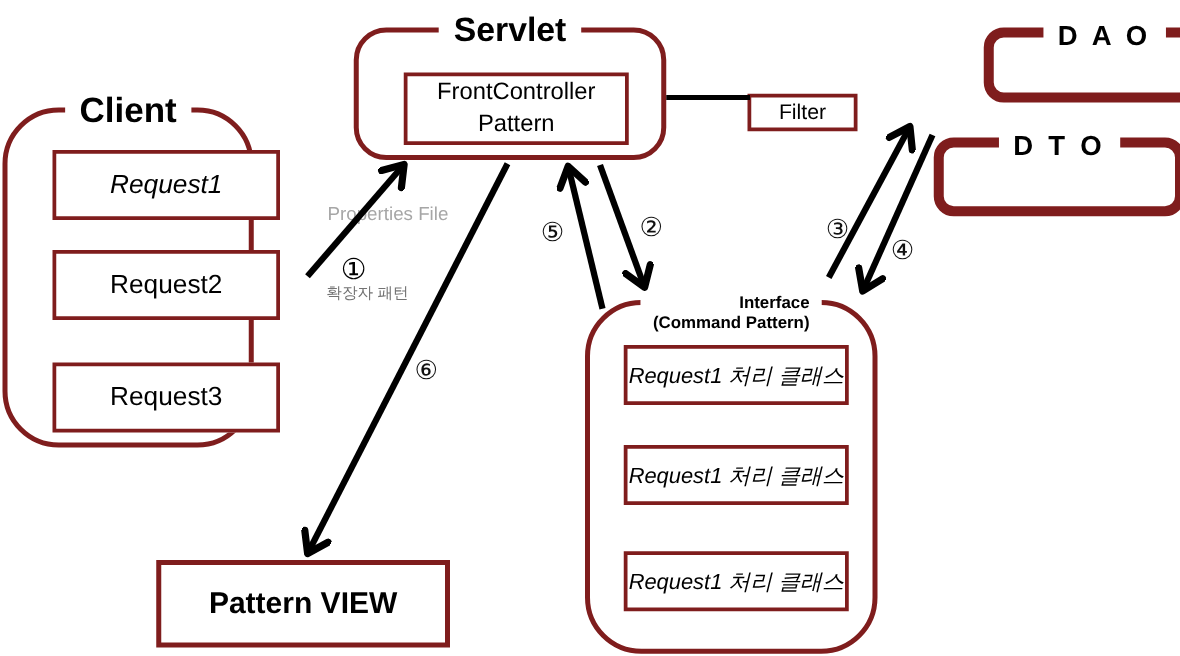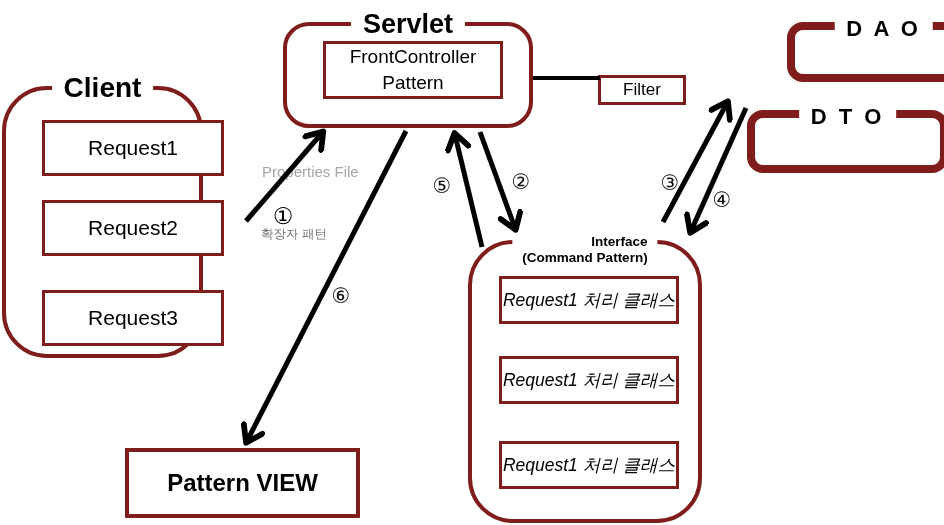--- a/index.html
+++ b/index.html
@@ -33,25 +33,25 @@
   }
   .center-text {
     display: flex;
     align-items: center;
     justify-content: center;
     text-align: center;
   }
   .client-box      { left: 2px;  top: 86px;  width: 201px; height: 272px; padding-left: 40px; }
   .client-title    { font-size: 28px; }
   .req-box         { left: 36px; width: 182px; height: 56px; border-width: 3px; font-size: 21px; }
-  .req-1 { top: 30px; } .req-2 { top: 110px; } .req-3 { top: 200px; }
+  .req-1 { top: 30px; font-style: italic; } .req-2 { top: 110px; } .req-3 { top: 200px; }
 
   .servlet-box     { left: 283px; top: 22px; width: 250px; height: 106px; border-width: 4px; }
   .servlet-title   { font-size: 27px; }
-  .fc-box          { left: 36px; top: 15px; width: 180px; height: 58px; border-width: 3px; font-size: 19px; line-height: 1.35; }
+  .fc-box          { left: 36px; top: 32px; width: 180px; height: 58px; border-width: 3px; font-size: 19px; line-height: 1.35; }
 
   .filter-box      { left: 598px; top: 63px; width: 88px; height: 30px; border-width: 3px; font-size: 17px; margin-top: 12px; }
 
   .dao-box         { left: 747px; top: 22px;  width: 193px; height: 60px; margin-left: 40px; }
   .dto-box         { left: 747px; top: 110px; width: 201px; height: 63px; }
   .dao-title, .dto-title { font-size: 22px; letter-spacing: 3px; }
 
   .command-box     { left: 468px; top: 240px; width: 234px; height: 283px; }
   .command-title   {
     position: absolute;

